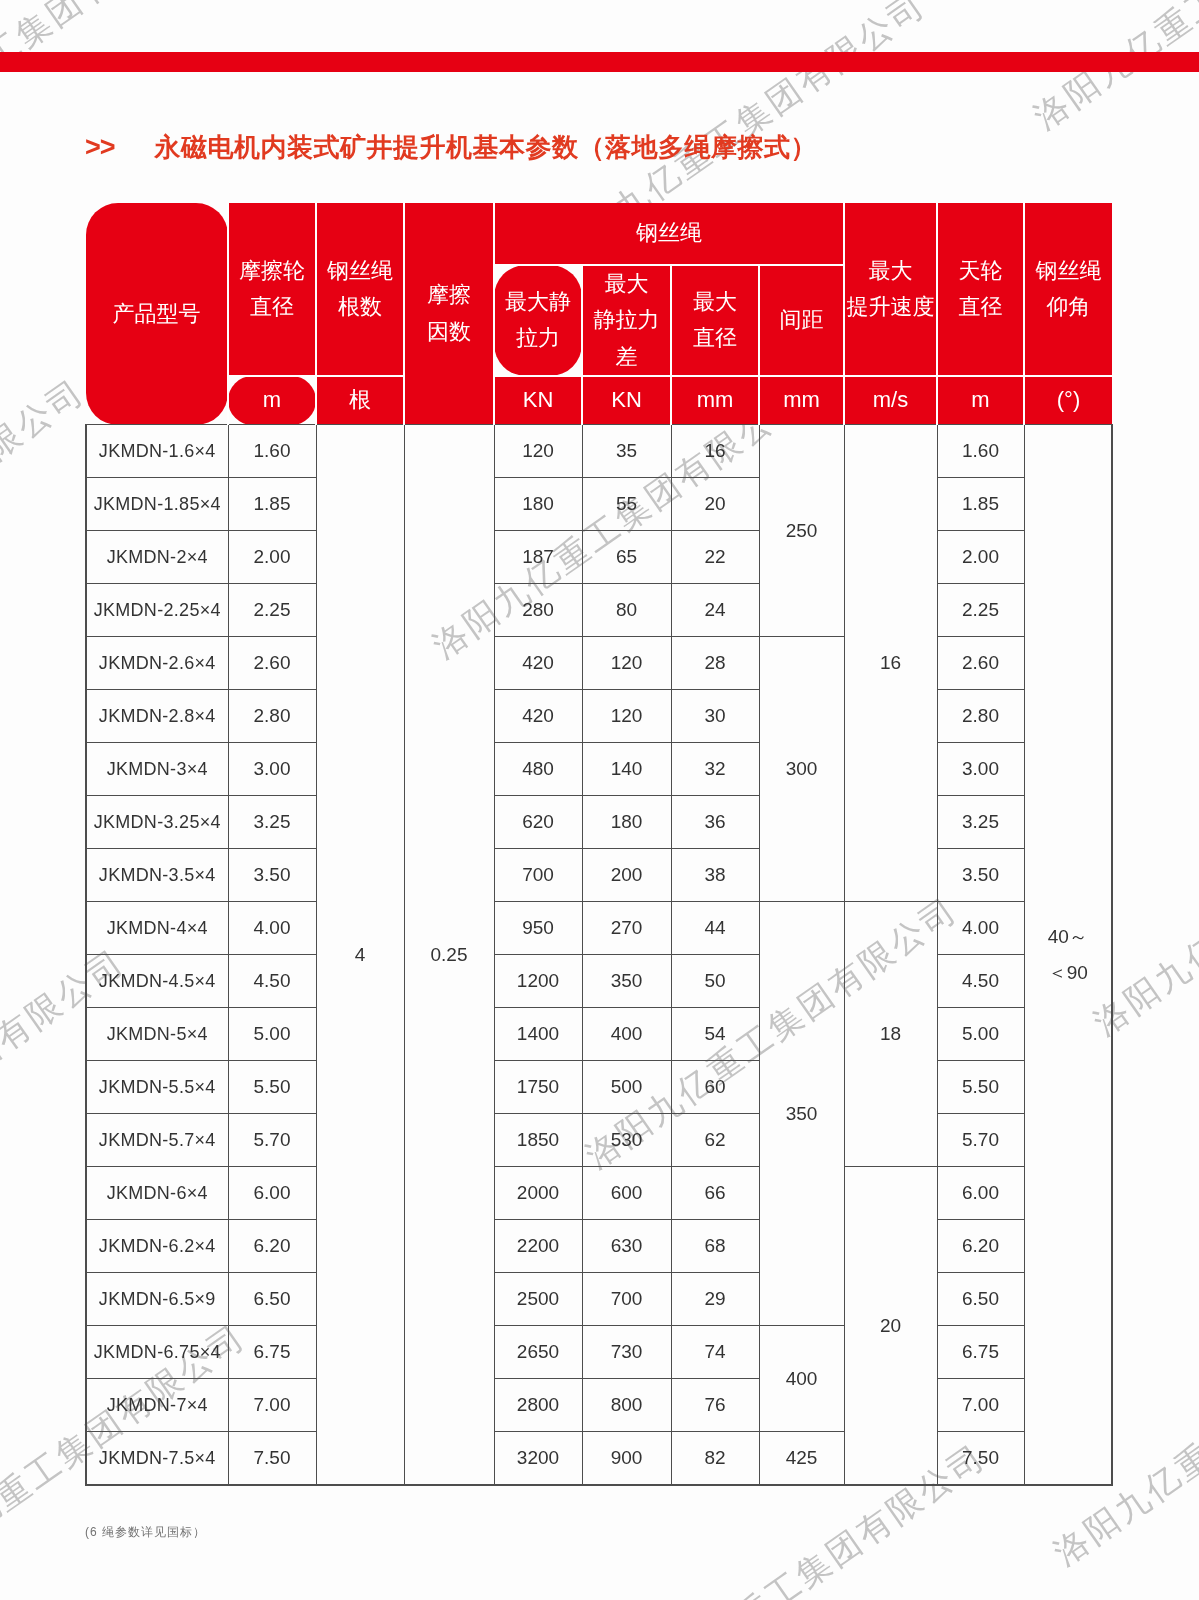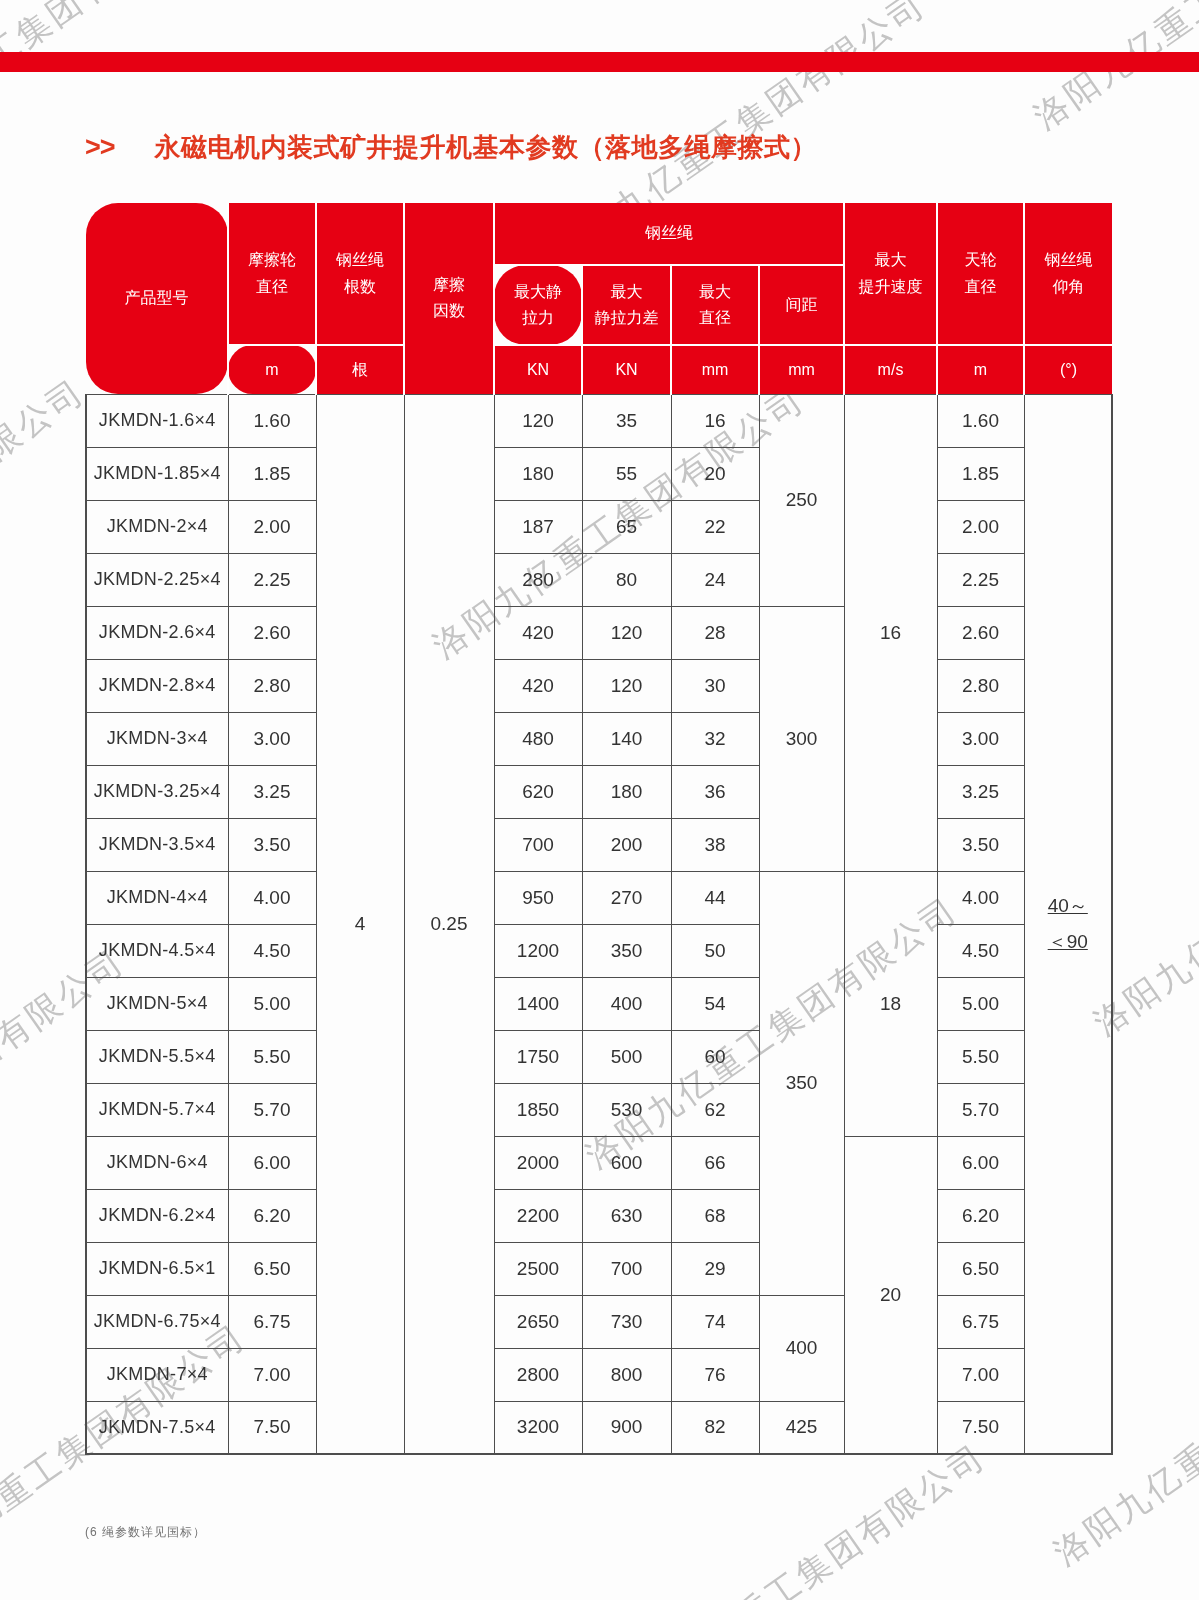--- a/index.html
+++ b/index.html
@@ -14,38 +14,38 @@
   .top-bar{position:absolute;left:0;top:52px;width:1199px;height:20px;background:#e60013;z-index:1;}
 
   
   .title-row{position:absolute;left:85px;top:118px;display:flex;align-items:center;gap:28px;z-index:1;color:#e13a20;}
   .marker{font-size:27px;font-weight:bold;letter-spacing:-1px;}
   .title{font-size:26px;font-weight:bold;margin:12px;letter-spacing:0.5px;}
 
   
   table.spec{position:absolute;left:85px;top:203px;width:1026px;border-collapse:collapse;
              table-layout:fixed;z-index:1;}
-  thead th{background:#e60013;color:#ffffff;border:2px solid #ffffff;font-size:16px;
+  thead th{background:#e60013;color:#ffffff;border:2px solid #ffffff;font-size:22px;
            font-weight:normal;white-space:pre-line;line-height:1.65;padding:0;text-align:center;
            vertical-align:middle;}
   thead tr.hrow-a{height:62px;}
   thead tr.hrow-b{height:80px;}
   thead tr.hrow-c{height:49px;}
   thead tr:first-child th{border-top:none;}
   thead th:first-child{border-left:none;border-radius:32px;}
   thead th.hr{border-right:none;}
   thead tr.hrow-c th{border-bottom:none;}
   thead th.hb{border-bottom:none;}
 
   tbody tr{height:53px;}
   tbody td{border:1px solid #4d4d4d;font-size:19px;color:#333333;text-align:center;
            vertical-align:middle;padding:0;background:transparent;}
   td.model{font-size:18px;letter-spacing:0.3px;}
   td.edge-l{border-left-width:2px;margin-left:11px;}
-  td.edge-r{border-right-width:2px;text-decoration:underline;}
+  td.edge-r{border-right-width:2px;}
   td.edge-b{border-bottom-width:2px;}
   td.angle{white-space:pre-line;line-height:1.9;}
 
   .footnote{position:absolute;left:85px;top:1524px;font-size:12px;color:#737373;
             letter-spacing:1px;z-index:1;}
 </style>
 </head>
 <body>
 
 <div class="page">
@@ -254,21 +254,21 @@
         </tr>
         <tr>
           <td class="model edge-l">JKMDN-6.2×4</td>
           <td>6.20</td>
           <td>2200</td>
           <td>630</td>
           <td>68</td>
           <td>6.20</td>
         </tr>
         <tr>
-          <td class="model edge-l">JKMDN-6.5×1</td>
+          <td class="model edge-l">JKMDN-6.5×9</td>
           <td>6.50</td>
           <td>2500</td>
           <td>700</td>
           <td>29</td>
           <td>6.50</td>
         </tr>
         <tr>
           <td class="model edge-l">JKMDN-6.75×4</td>
           <td>6.75</td>
           <td>2650</td>

